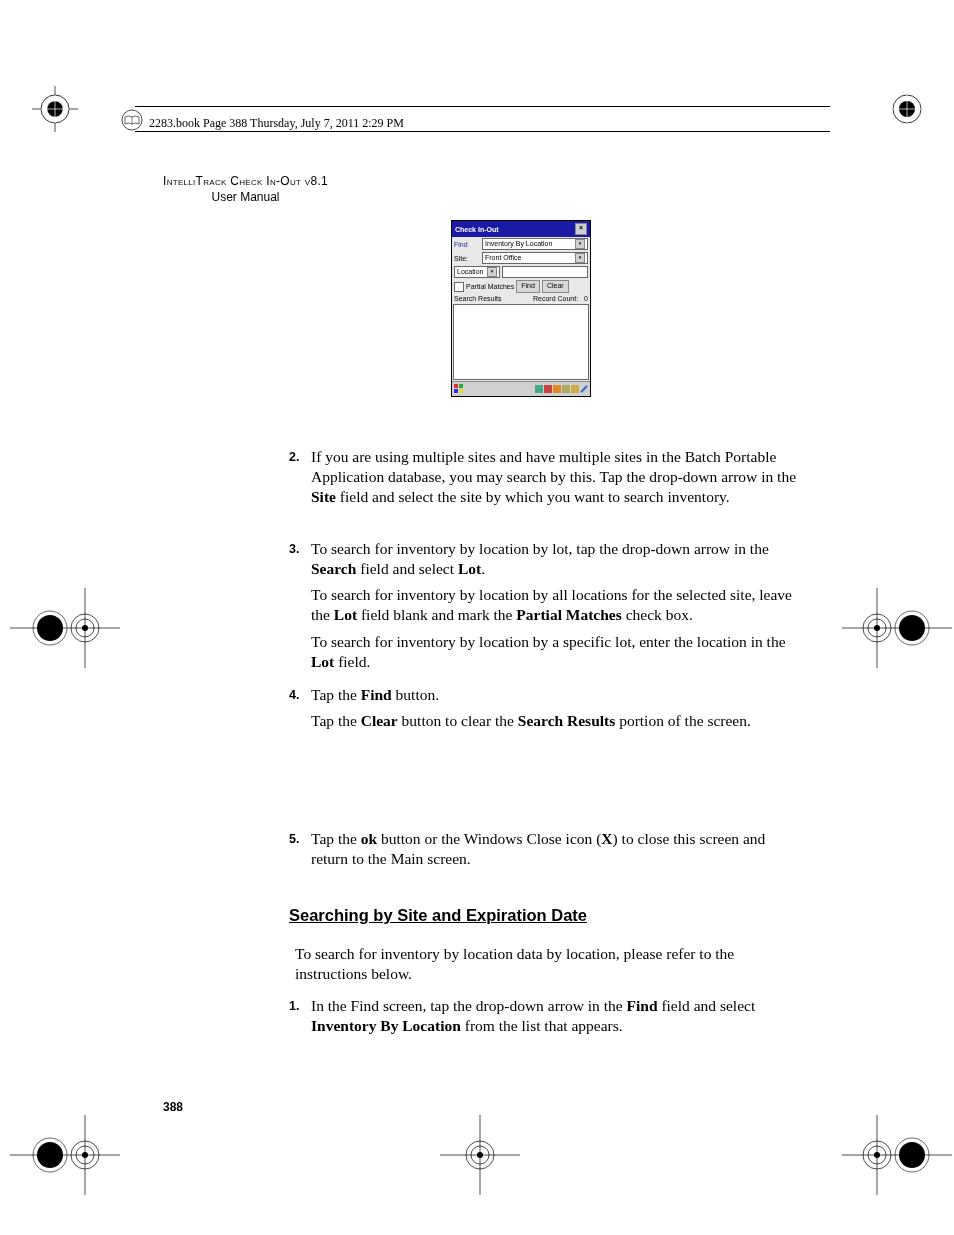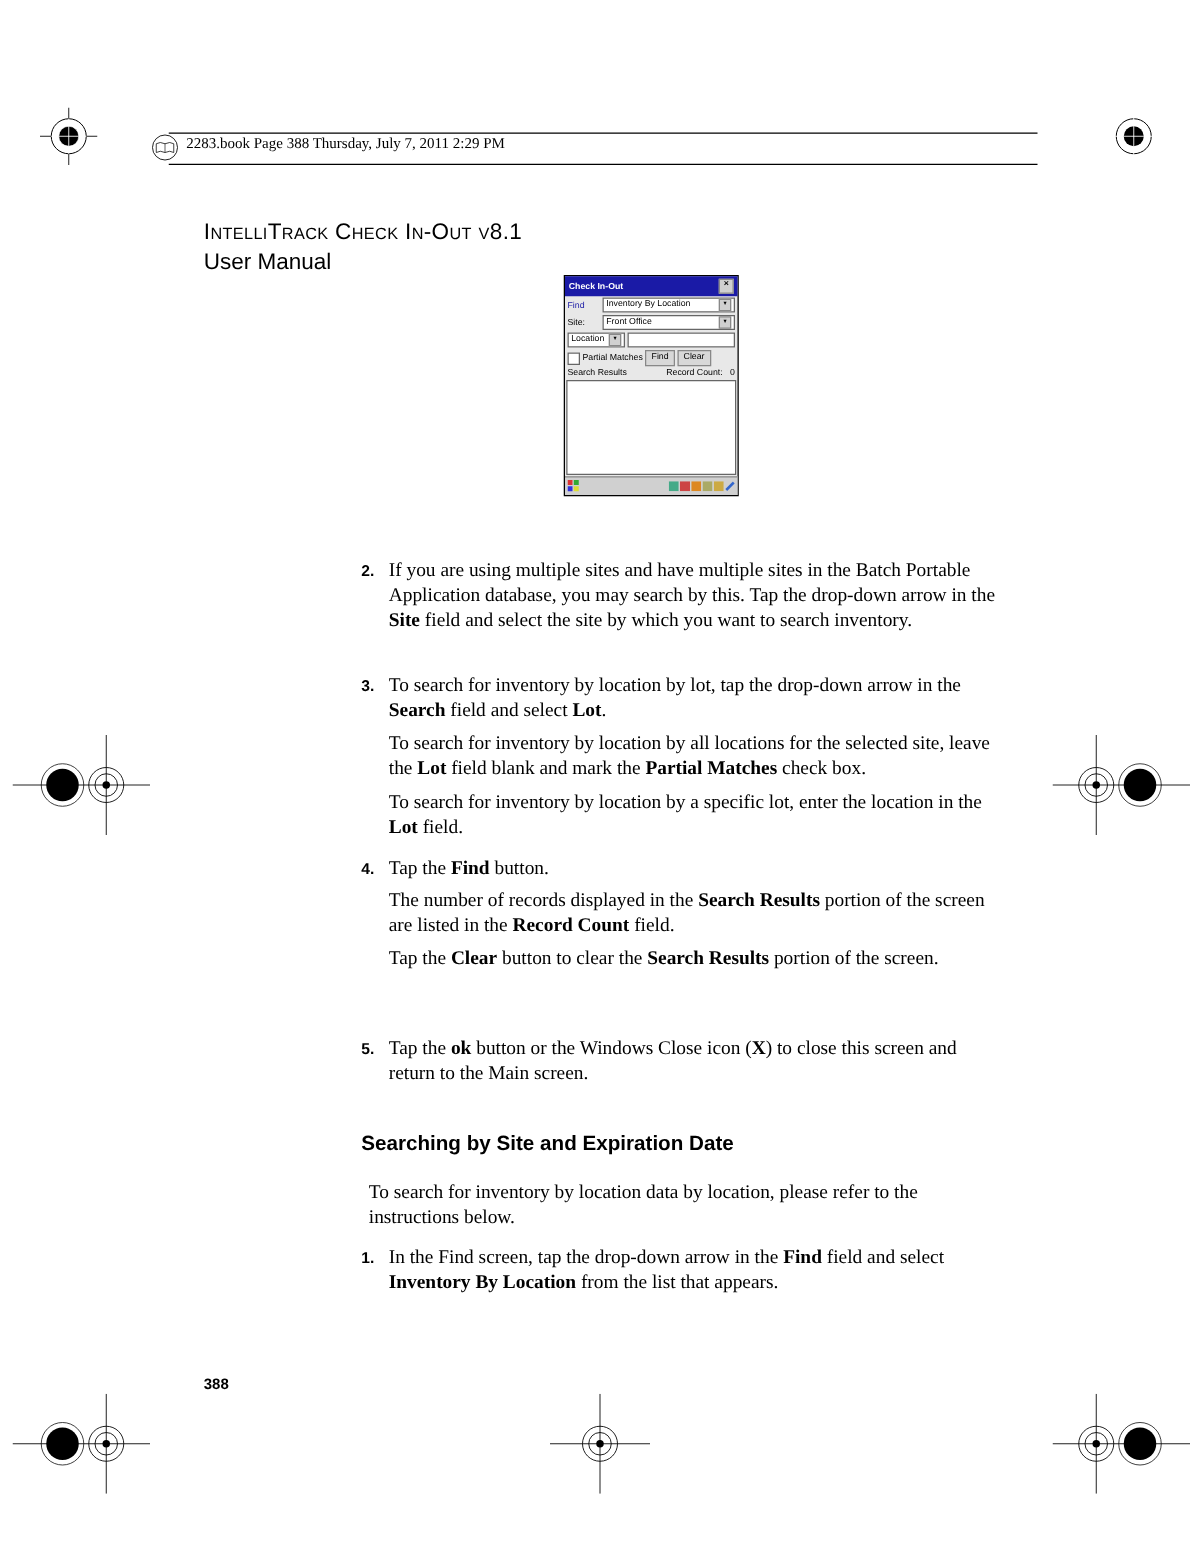--- a/index.html
+++ b/index.html
@@ -23,38 +23,39 @@
   .reg svg { width: 100%; height: 100%; display: block; }
   .header-line {
     position: absolute;
     left: 135px;
     top: 106px;
     width: 695px;
     height: 24px;
     border-top: 0.5px solid #000;
     border-bottom: 0.5px solid #000;
     display: flex;
-    align-items: flex-start;
+    align-items: flex-end;
   }
   .header-book-icon {
     width: 22px; height: 22px;
     margin-left: -14px;
     margin-right: 6px;
   }
   .header-text {
     font-size: 12px;
     font-family: "Times New Roman", serif;
   }
   .doc-title {
     position: absolute;
     left: 163px;
     top: 173px;
-    font-size: 18px;
+    font-size: 12px;
     font-family: Verdana, Geneva, sans-serif;
     line-height: 1.35;
+    text-align: center;
   }
   .smallcaps { font-variant: small-caps; letter-spacing: 0.3px; }
   .app-screenshot {
     position: absolute;
     left: 451px;
     top: 220px;
     width: 138px;
     background: #e8e8e8;
     border: 1px solid #000;
     font-family: Tahoma, Arial, sans-serif;
@@ -362,32 +363,31 @@
   </div>
   <div class="li-sub"><span>To search for inventory by location by all locations for the selected site, leave the </span><b>Lot</b><span> field blank and mark the </span><b>Partial Matches</b><span> check box.</span></div>
   <div class="li-sub"><span>To search for inventory by location by a specific lot, enter the location in the </span><b>Lot</b><span> field.</span></div>
 </div>
 
 <div class="num-list" style="top:685px;">
   <div class="li-row">
     <div class="li-num">4.</div>
     <div class="li-body"><span>Tap the </span><b>Find</b><span> button.</span></div>
   </div>
-  <div class="li-sub"><span>The number of records displayed in the </span><b>Search Results</b><span> portion of the screen are listed in the </span><b>Record Count</b><span> field.</span></div>
   <div class="li-sub"><span>Tap the </span><b>Clear</b><span> button to clear the </span><b>Search Results</b><span> portion of the screen.</span></div>
 </div>
 
 <div class="num-list" style="top:829px;">
   <div class="li-row">
     <div class="li-num">5.</div>
     <div class="li-body"><span>Tap the </span><b>ok</b><span> button or the Windows Close icon (</span><b>X</b><span>) to close this screen and return to the Main screen.</span></div>
   </div>
 </div>
 
-<div class="section-head" style="top:906px;">Searching by Site and Expiration Date</div>
+<div class="section-head" style="top:906px;text-decoration:underline;">Searching by Site and Expiration Date</div>
 
 <div class="body-text" style="top:944px;">To search for inventory by location data by location, please refer to the instructions below.</div>
 
 <div class="num-list" style="top:996px;">
   <div class="li-row">
     <div class="li-num">1.</div>
     <div class="li-body"><span>In the Find screen, tap the drop-down arrow in the </span><b>Find</b><span> field and select </span><b>Inventory By Location</b><span> from the list that appears.</span></div>
   </div>
 </div>
 

